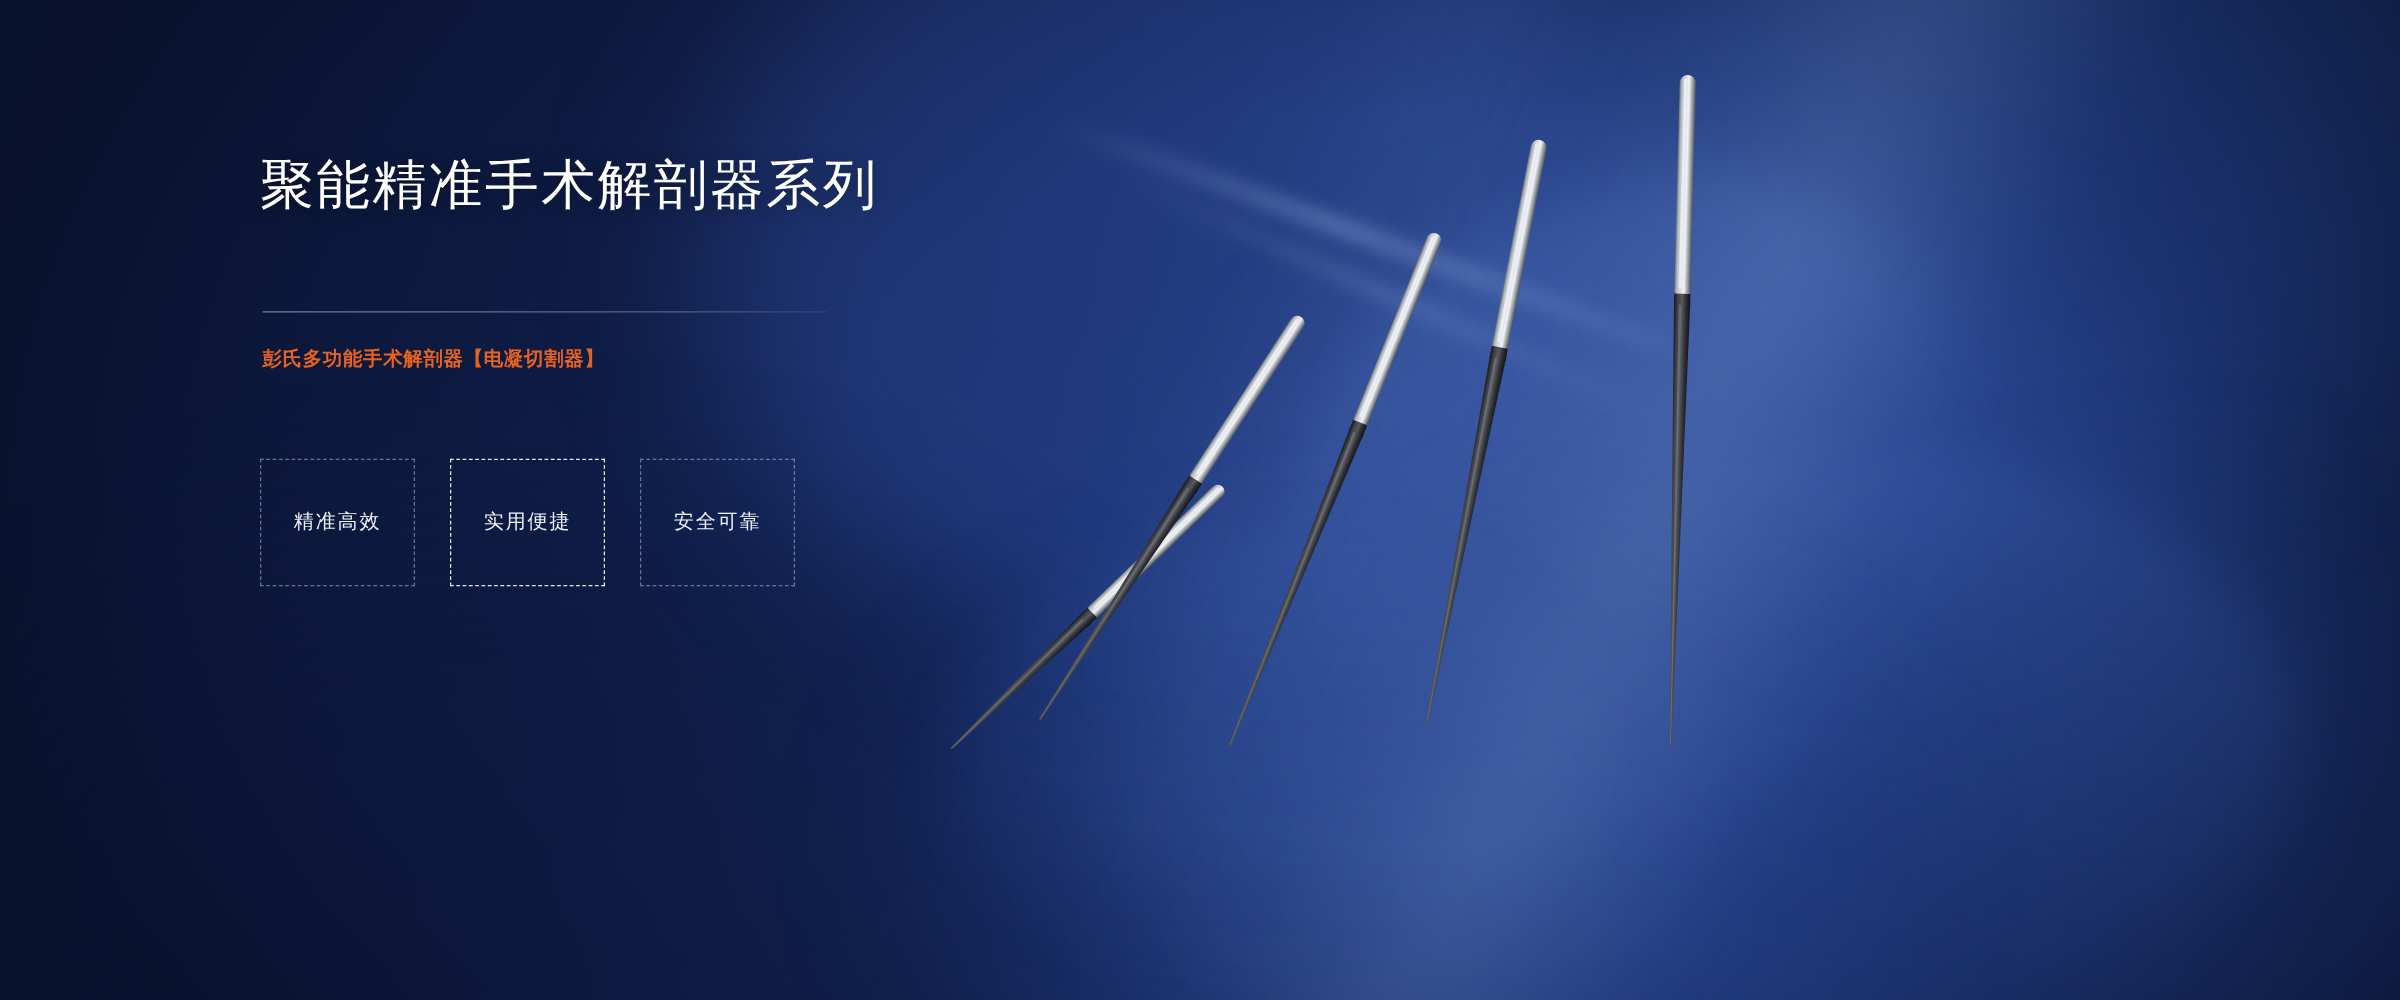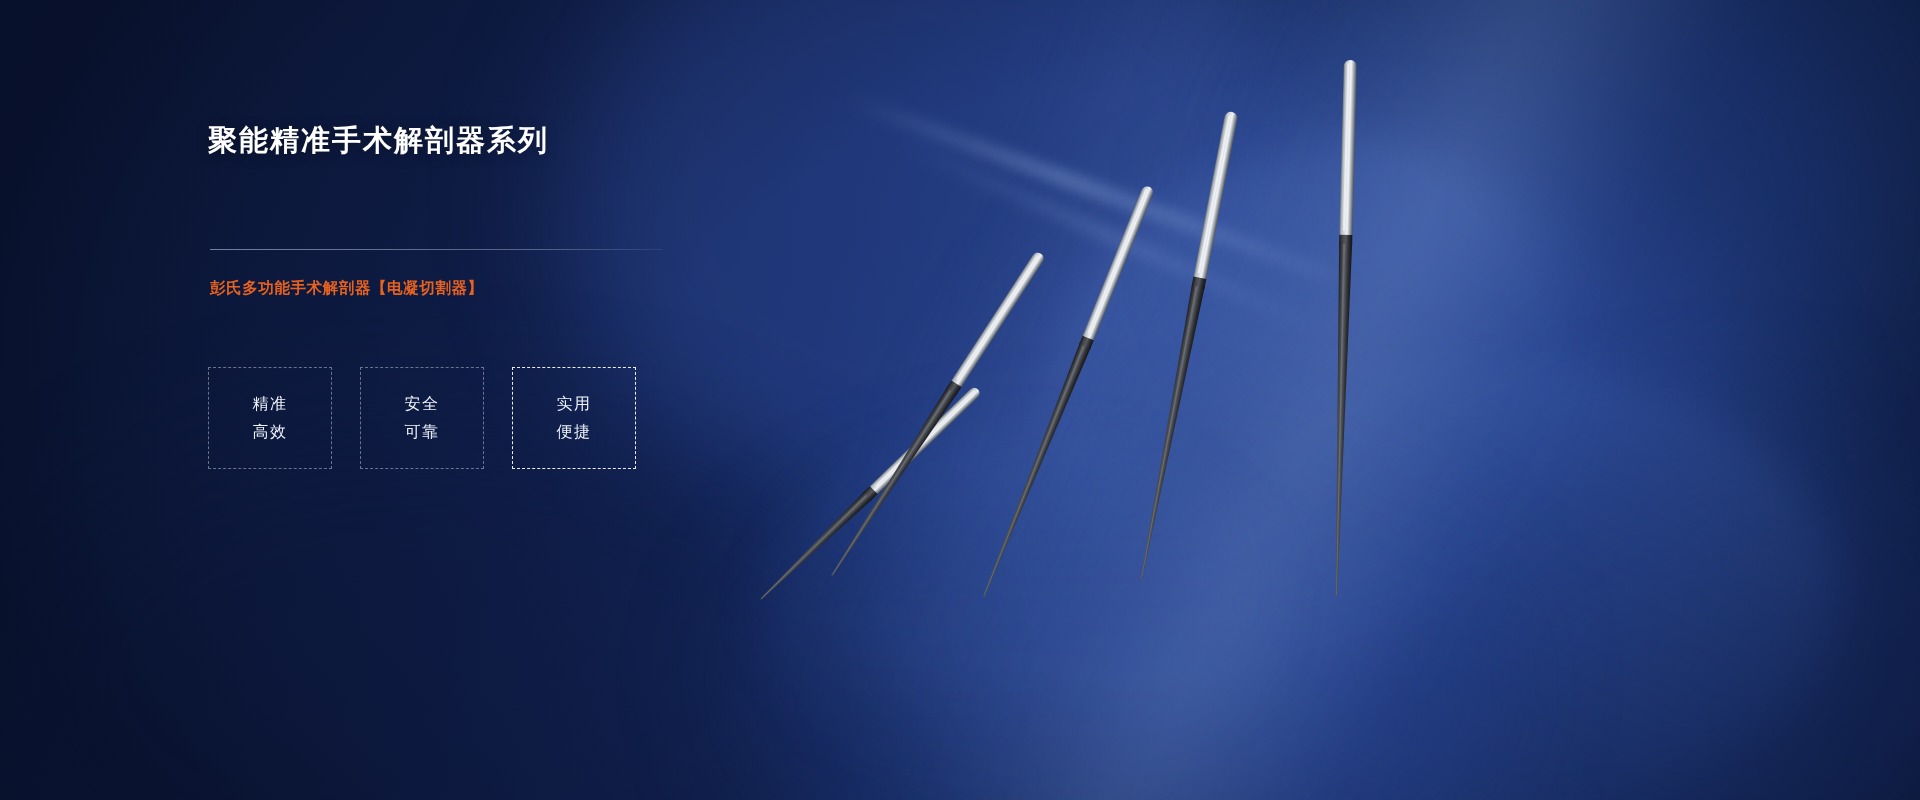--- a/index.html
+++ b/index.html
@@ -82,22 +82,22 @@
 
   
   .instruments { position:absolute; left:940px; top:0; width:500px; height:800px; }
   .instrument { position:absolute; transform-origin:50% 0%; }
 
   
   .content { position:absolute; left:208px; top:0; width:700px; height:800px; }
 
   .title-cn {
     position:absolute; left:0; top:124px;
-    font-size:29px; line-height:1.16; color:#ffffff;
-    letter-spacing:2px; font-weight:700; white-space:nowrap;
+    font-size:43px; line-height:1.16; color:#ffffff;
+    letter-spacing:2px; font-weight:400; white-space:nowrap;
     text-shadow:0 2px 14px rgba(0,0,0,0.32);
     text-align:right;
   }
   .title-en {
     position:absolute; left:0; top:176px;
     font-size:42px; line-height:1.2; color:#8e9ab8;
     letter-spacing:9px; font-weight:300; white-space:nowrap;
   }
   .divider {
     position:absolute; left:2px; top:249px; width:452px; height:1px;
@@ -105,21 +105,21 @@
   }
   .subtitle {
     position:absolute; left:2px; top:277px;
     font-size:15.5px; line-height:1.4; color:#e8621f;
     letter-spacing:0.6px; font-weight:700; white-space:nowrap;
   }
 
   .features { position:absolute; left:0px; top:367px; display:flex; gap:28px; }
   .feature {
     width:124px; height:102px;
-    display:flex; flex-direction:column; align-items:center; justify-content:center;
+    display:flex; flex-direction:row; align-items:center; justify-content:center;
     color:#eef2fa; font-size:16px; line-height:28px; letter-spacing:1.5px;
   }
   .feature .ln { display:block; }
   .f-dim    { border:1px dashed rgba(178,190,215,0.55); }
   .f-bright { border:1px dashed rgba(255,255,255,0.92); }
 </style>
 </head>
 <body>
 
 <div class="banner">
@@ -301,24 +301,24 @@
 
     <div class="divider"></div>
 
     <div class="subtitle">彭氏多功能手术解剖器【电凝切割器】</div>
 
     <div class="features" id="features">
         <div class="feature f-dim">
           <span class="ln">精准</span>
           <span class="ln">高效</span>
         </div>
+        <div class="feature f-bright">
+          <span class="ln">实用</span>
+          <span class="ln">便捷</span>
+        </div>
         <div class="feature f-dim">
           <span class="ln">安全</span>
           <span class="ln">可靠</span>
         </div>
-        <div class="feature f-bright">
-          <span class="ln">实用</span>
-          <span class="ln">便捷</span>
-        </div>
       </div>
 
   </div>
 </div>
 
 </body></html>

